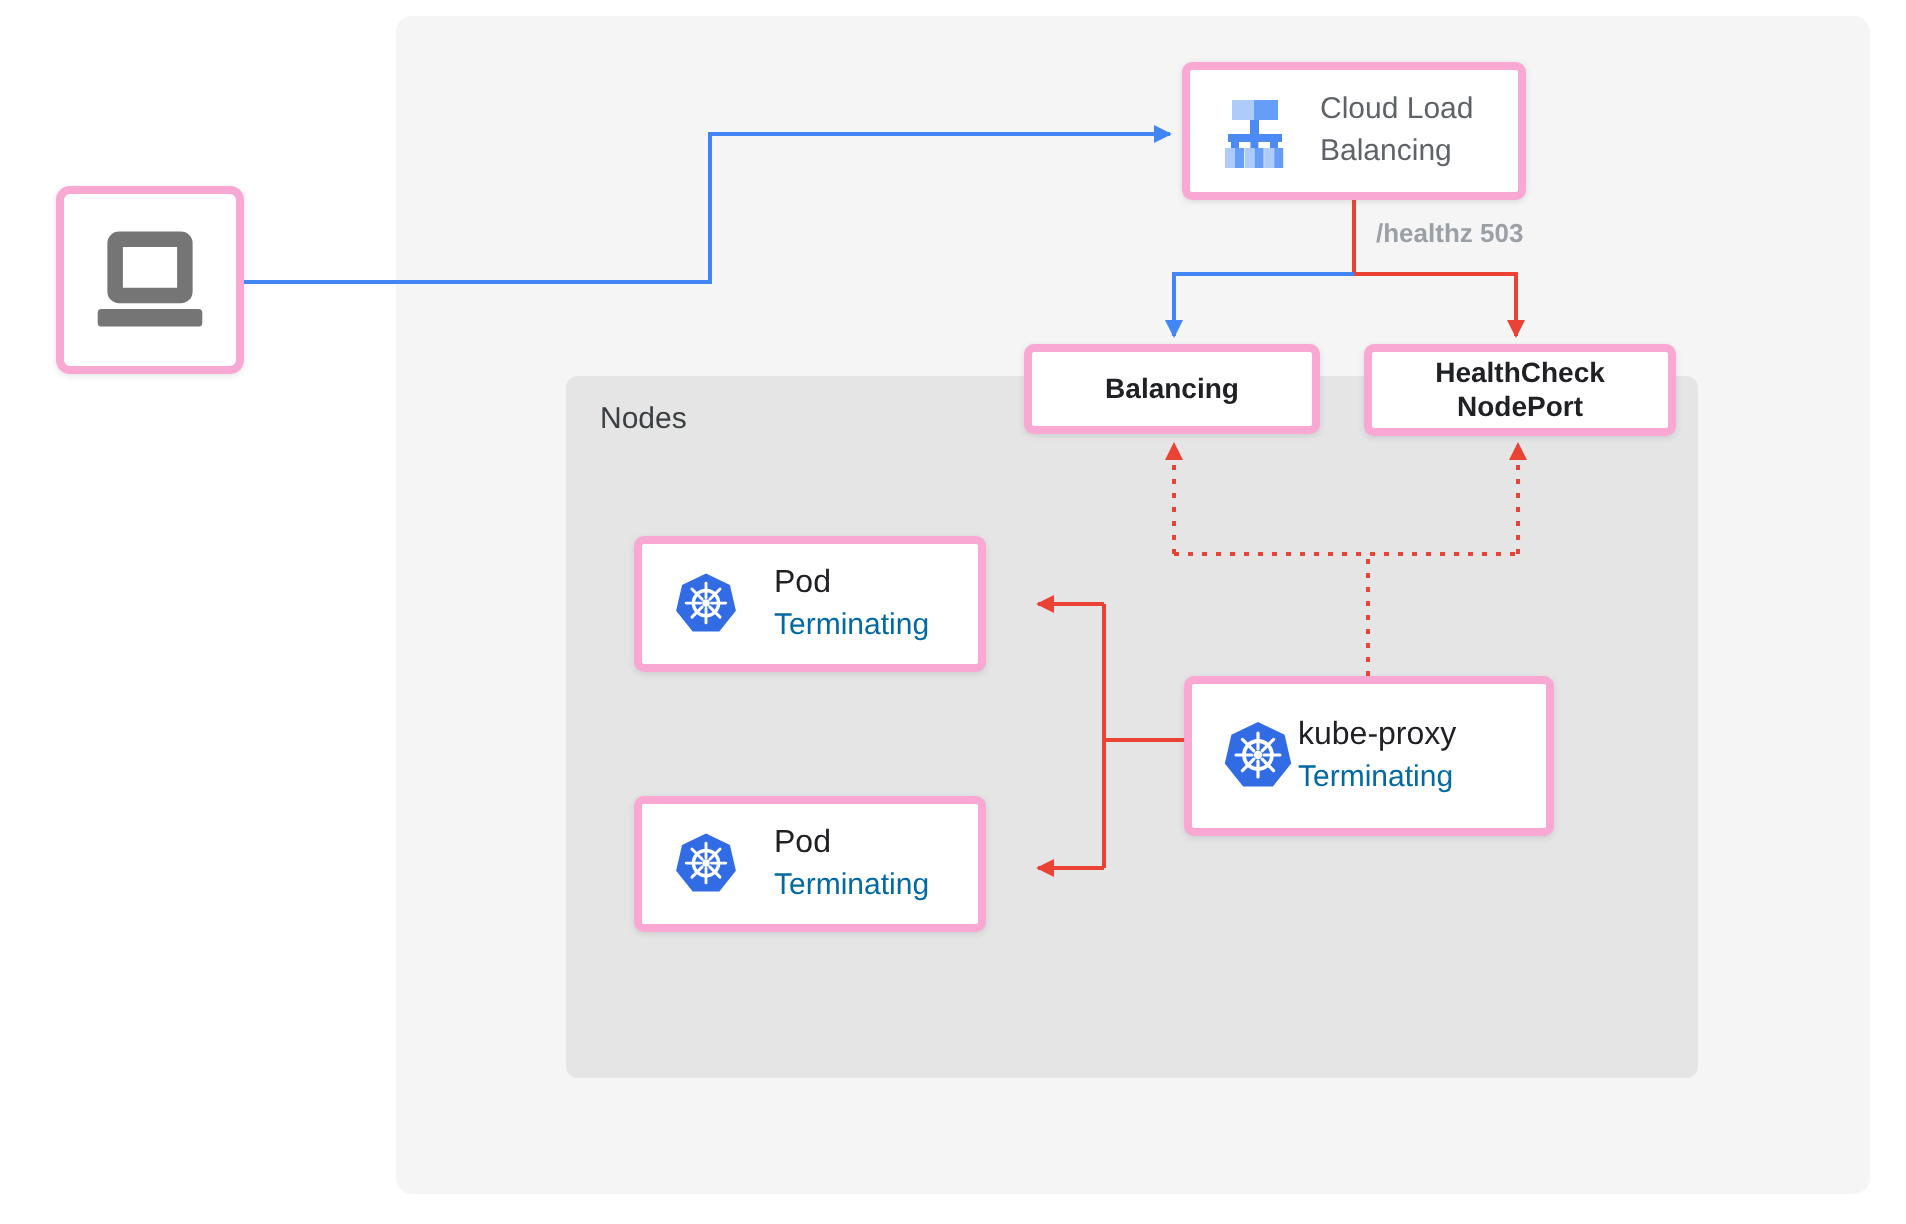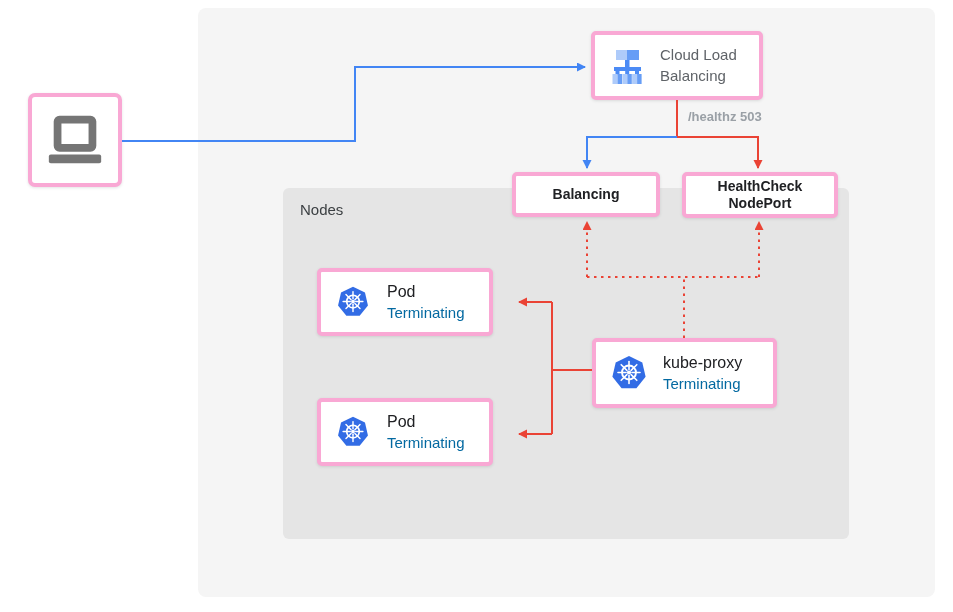--- a/index.html
+++ b/index.html
@@ -14,21 +14,21 @@
         display:flex;align-items:center;}
   #client-box{left:28px;top:93px;width:94px;height:94px;justify-content:center;border-radius:7px;}
   #cloud-lb-box{left:591px;top:31px;width:172px;height:69px;padding:0 12px;gap:13px;}
   .lb-text{font-size:15px;line-height:1.35;color:#5F6368;}
   #nodeport-box{left:512px;top:172px;width:148px;height:45px;justify-content:center;}
   #hc-nodeport-box{left:682px;top:172px;width:156px;height:46px;justify-content:center;text-align:center;}
   .port-label{font-size:14px;font-weight:bold;color:#202124;line-height:1.2;}
   #hc-nodeport-box .port-label{width:110px;}
   .pod-box{left:317px;width:176px;height:68px;padding:0 14px;gap:16px;}
   #pod1-box{top:268px;} #pod2-box{top:398px;}
-  #kube-proxy-box{left:592px;top:338px;width:185px;height:70px;padding:0 13px;gap:14px;}
+  #kube-proxy-box{left:592px;top:338px;width:185px;height:80px;padding:0 13px;}
   .box-title{font-size:16px;color:#202124;line-height:1.3;}
   .box-sub{font-size:15px;color:#0369a1;line-height:1.3;}
   #healthz-label{left:688px;top:109px;font-size:13px;font-weight:bold;color:#9AA0A6;z-index:3;}
   #wires{left:0;top:0;width:953px;height:612px;z-index:4;pointer-events:none;}
   .icon{flex:0 0 auto;display:block;}
 </style>
 </head>
 <body>
 
 <div id="stage">

